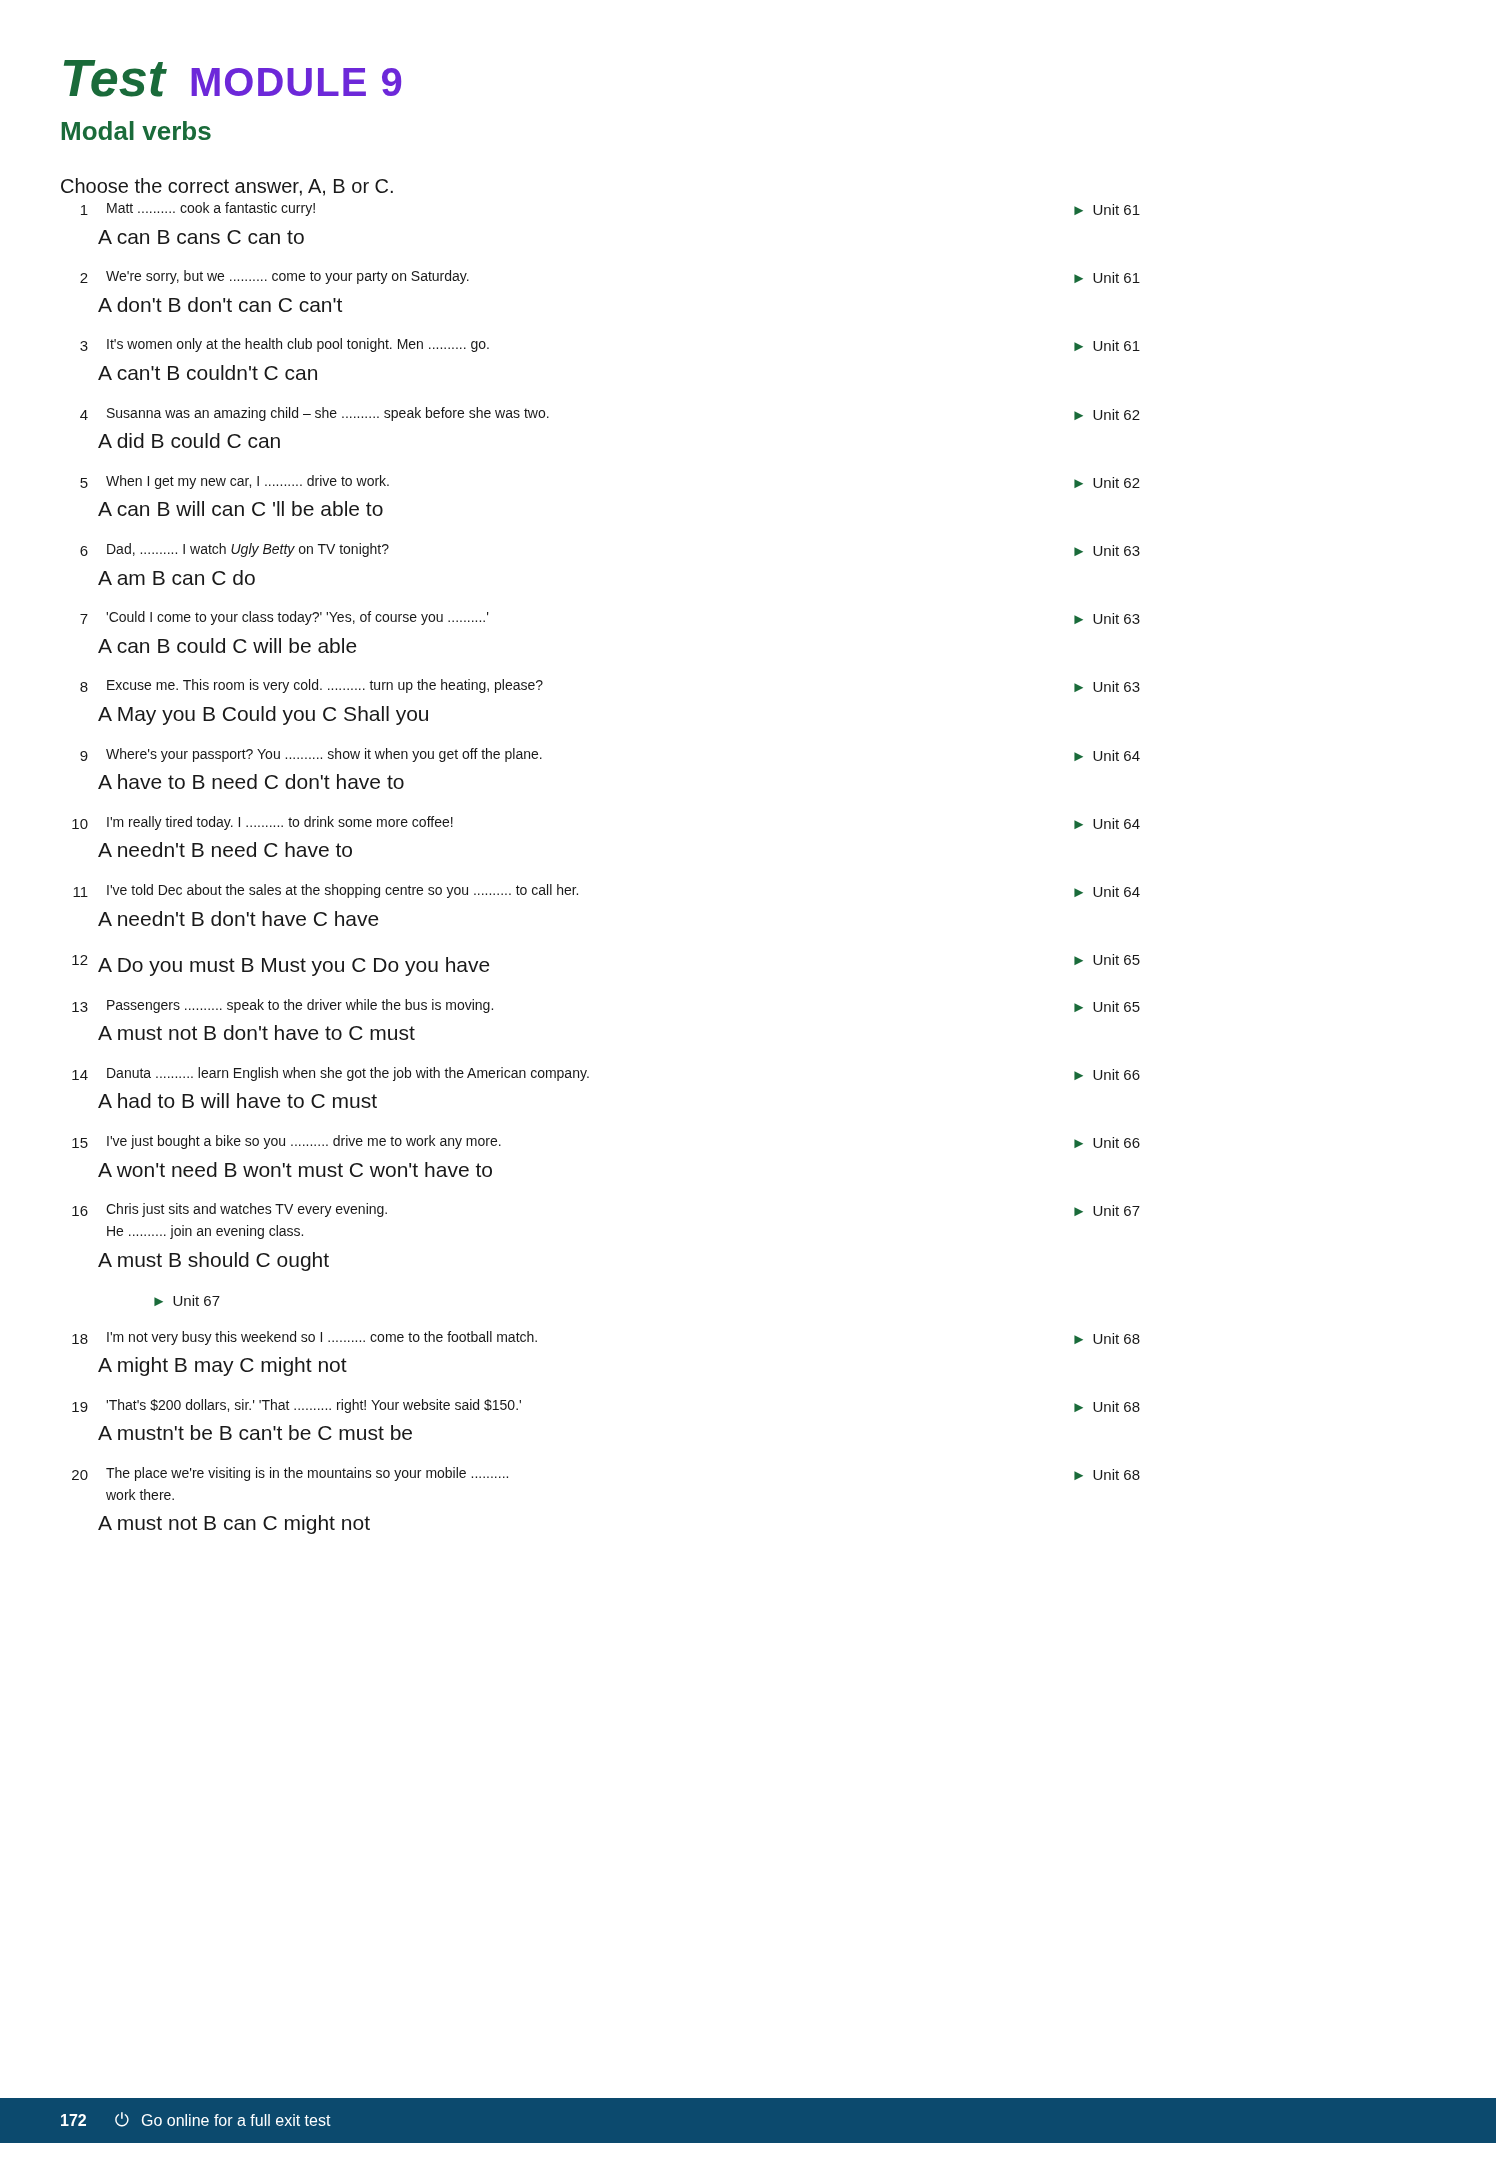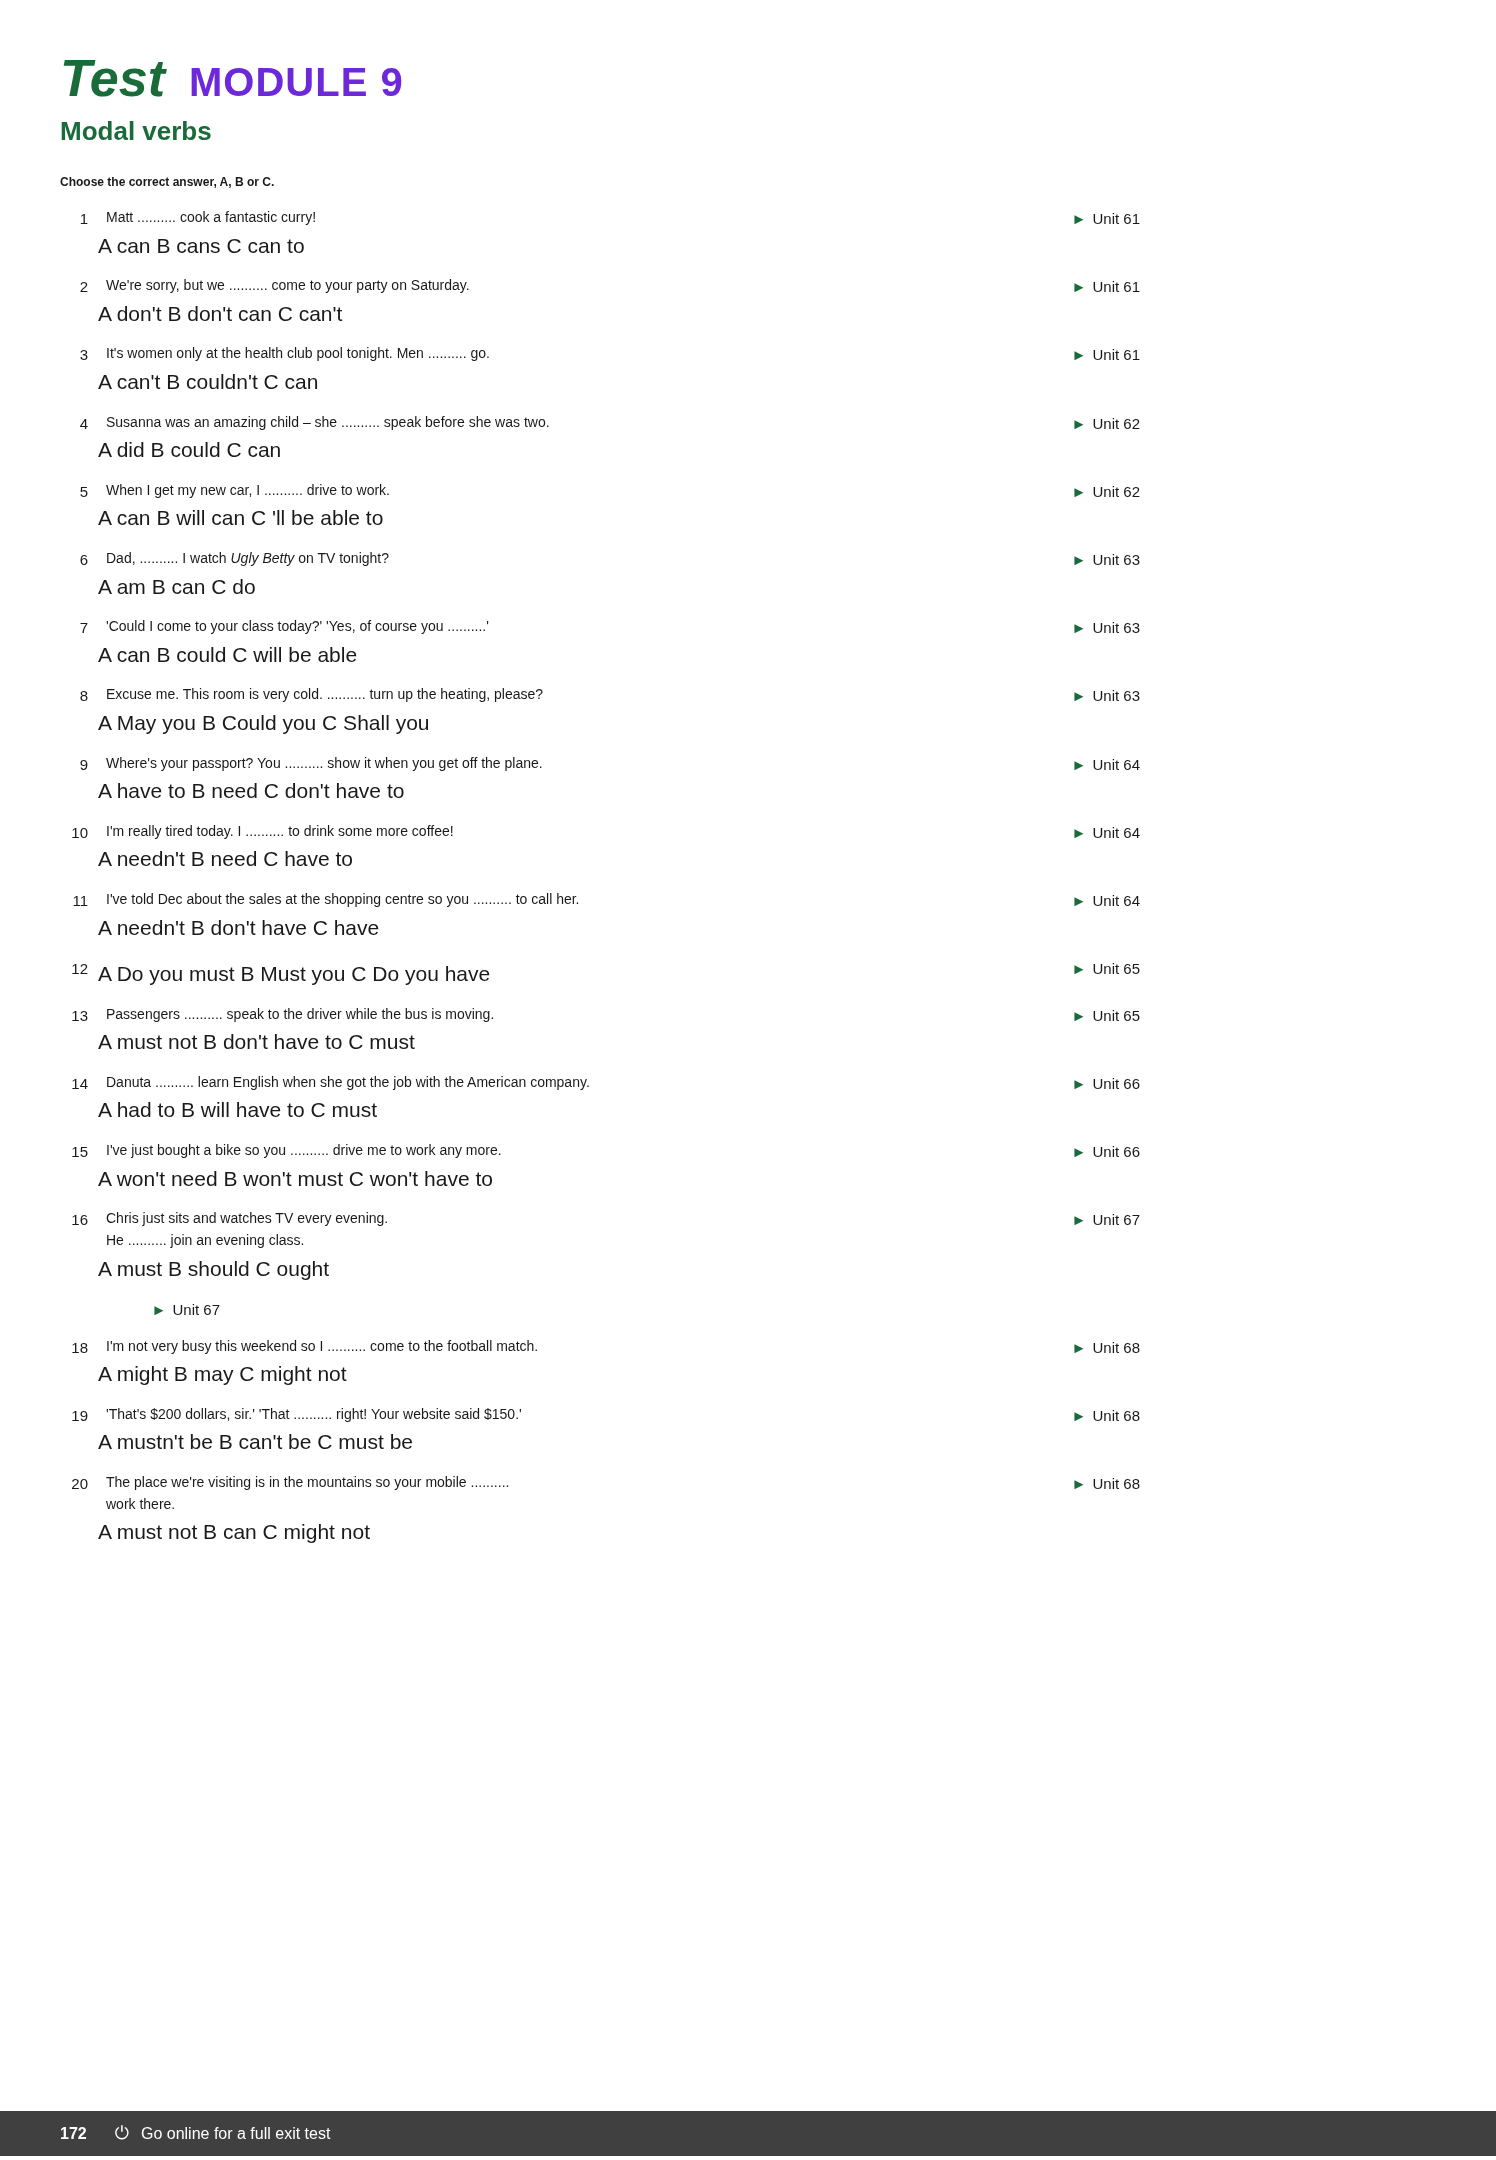--- a/index.html
+++ b/index.html
@@ -34,23 +34,22 @@
       color: #6d28d9;
       letter-spacing: 1px;
     }
     .subtitle {
       font-size: 26px;
       font-weight: 700;
       color: #1a6b3a;
       margin-bottom: 28px;
     }
     .instruction {
-      font-size: 12px;
-      font-weight: 700;
-      margin-bottom: 18px;
+      font-size: 20px;
+      font-weight: 400;
     }
     .questions-list {
       list-style: none;
     }
     .question-item {
       display: flex;
       justify-content: space-between;
       align-items: flex-start;
       margin-bottom: 14px;
       line-height: 1.5;
@@ -94,24 +93,24 @@
       white-space: nowrap;
     }
     .arrow {
       color: #1a6b3a;
       font-weight: 700;
       margin-right: 6px;
       font-size: 15px;
     }
     .footer-bar {
       position: absolute;
-      bottom: 4px;
+      bottom: 17px;
       left: 0;
       right: 0;
-      background: #404040;
+      background: #0c4a6e;
       color: #fff;
       padding: 12px 60px;
       display: flex;
       align-items: center;
       gap: 12px;
       font-size: 16px;
     }
     .footer-page-num {
       font-size: 16px;
       font-weight: 700;

